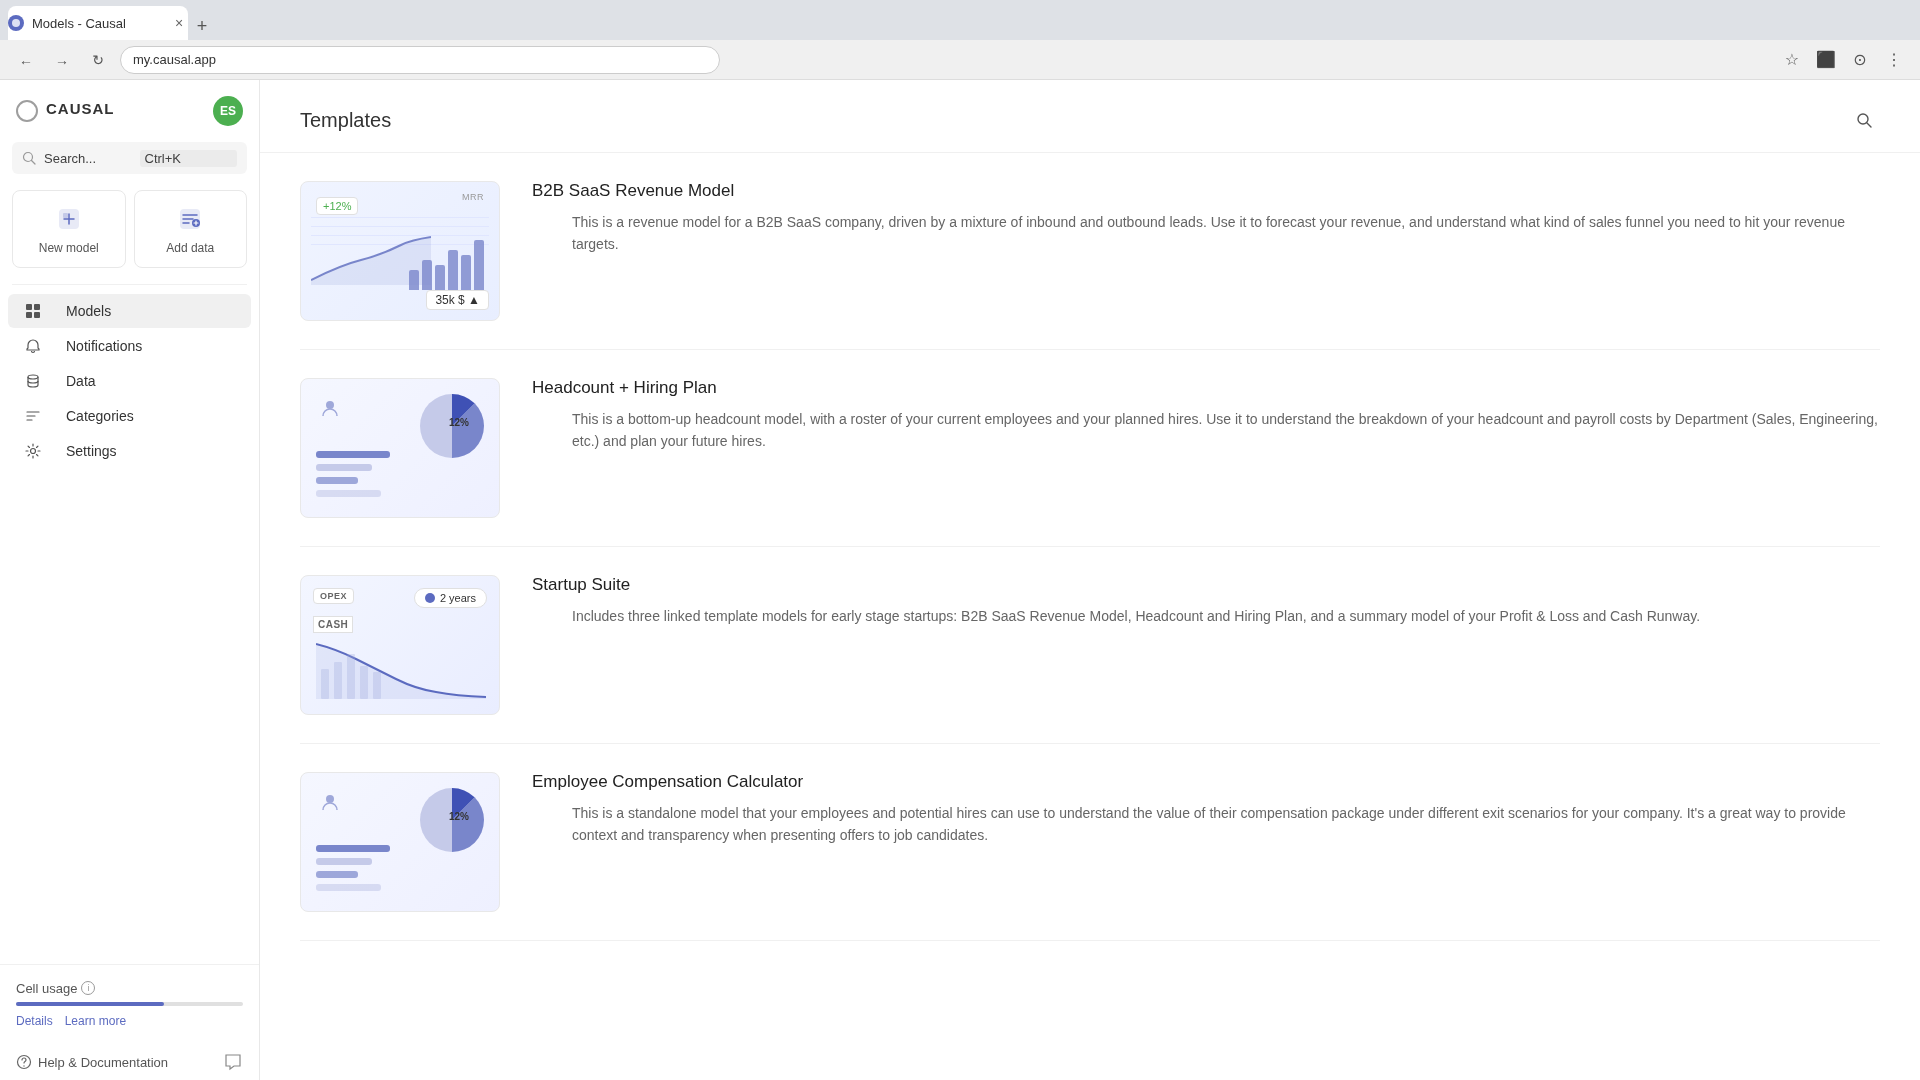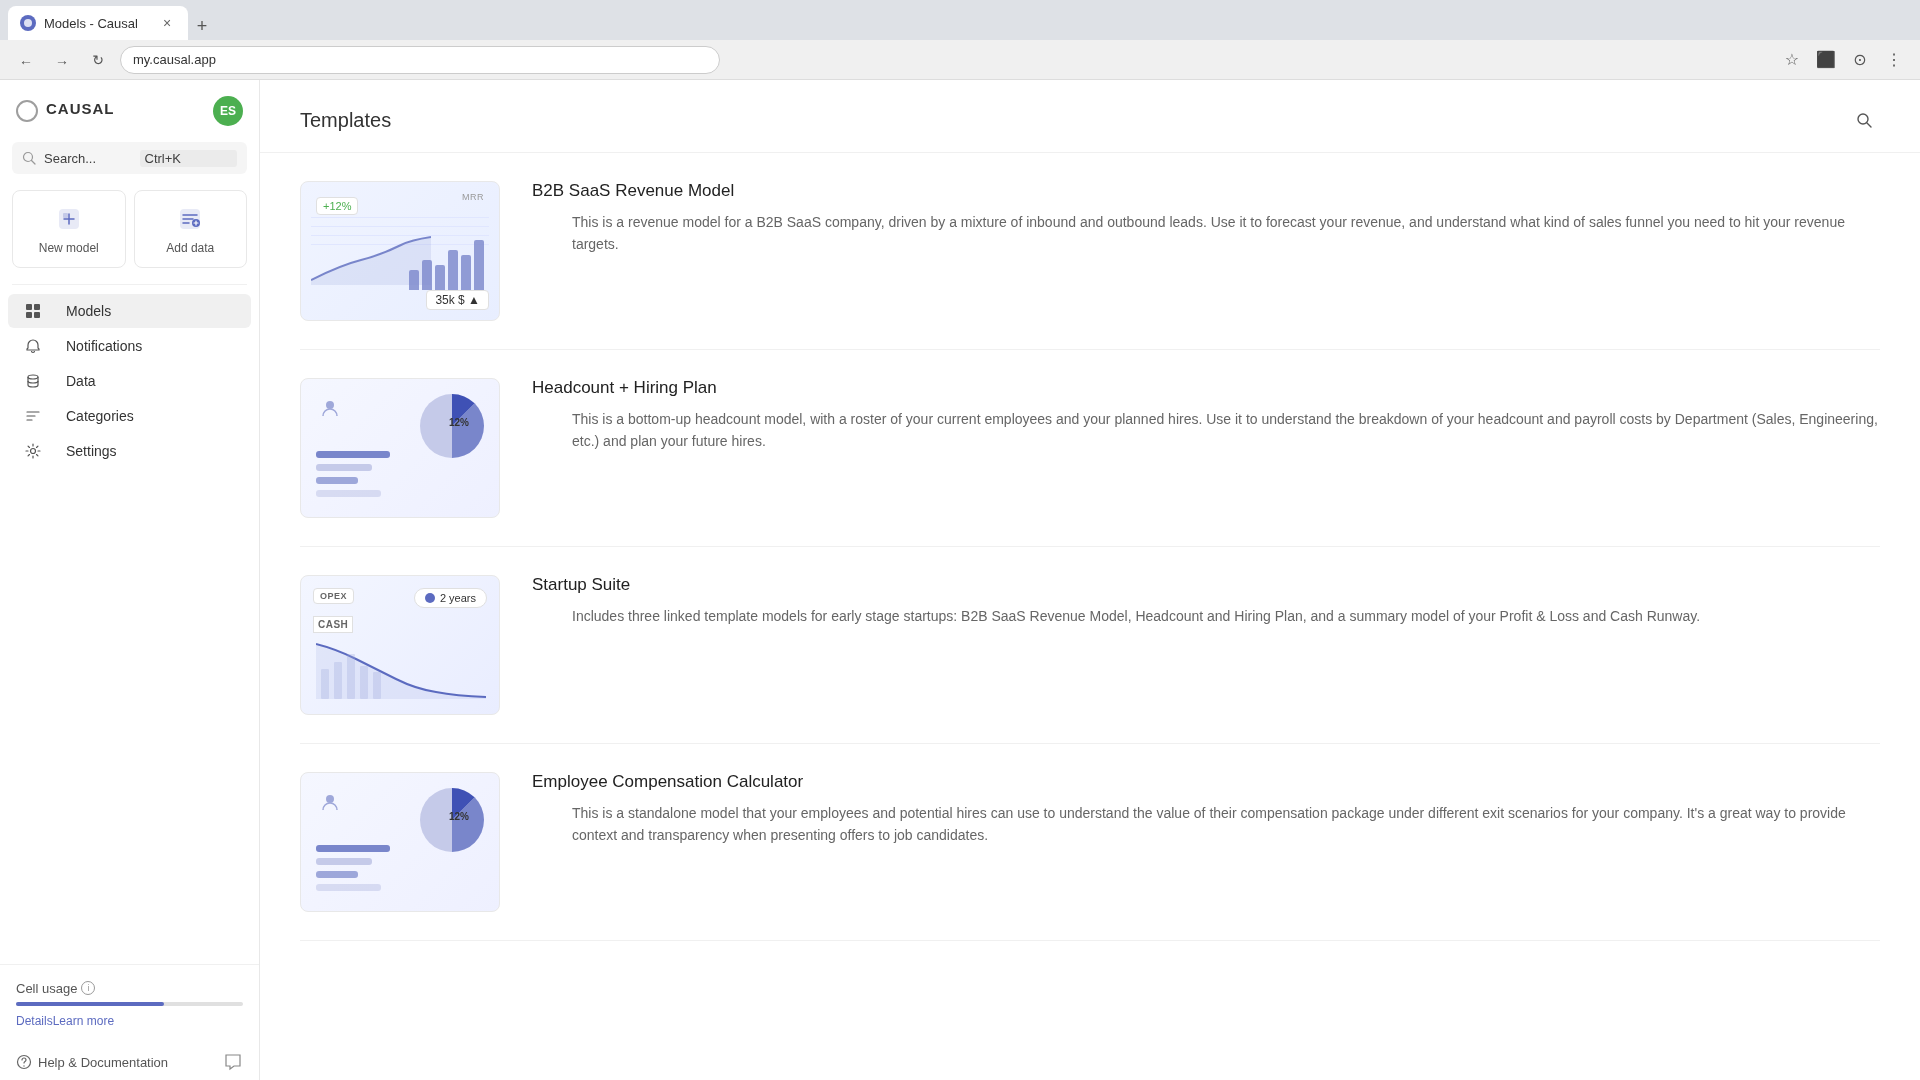--- a/index.html
+++ b/index.html
@@ -1,21 +1,21 @@
 <!DOCTYPE html>
 <html><head>
   <meta charset="utf-8">
   <style>
     * { box-sizing: border-box; margin: 0; padding: 0; }
     body { font-family: -apple-system, BlinkMacSystemFont, 'Segoe UI', sans-serif; background: #f5f5f5; display: flex; flex-direction: column; height: 100vh; overflow: hidden; }
 
     
     .browser-chrome { background: #dee1e6; height: 40px; display: flex; align-items: center; padding: 0 8px; gap: 8px; }
     .browser-tabs { display: flex; align-items: flex-end; height: 100%; }
-    .browser-tab { background: #fff; border-radius: 8px 8px 0 0; padding: 0 12px; height: 34px; display: flex; align-items: center; gap: 8px; font-size: 13px; color: #333; min-width: 180px; }
+    .browser-tab { background: #fff; border-radius: 8px 8px 0 0; padding: 0 0; height: 34px; display: flex; align-items: center; gap: 8px; font-size: 13px; color: #333; min-width: 180px; }
     .tab-favicon { width: 16px; height: 16px; border-radius: 50%; background: #5c6bc0; display: flex; align-items: center; justify-content: center; }
     .tab-close { margin-left: auto; color: #666; cursor: pointer; font-size: 14px; width: 18px; height: 18px; display: flex; align-items: center; justify-content: center; border-radius: 50%; }
     .tab-new { width: 28px; height: 28px; border-radius: 50%; display: flex; align-items: center; justify-content: center; color: #555; font-size: 18px; cursor: pointer; }
 
     .browser-toolbar { background: #f0f0f0; height: 40px; display: flex; align-items: center; padding: 0 12px; gap: 8px; border-bottom: 1px solid #ddd; }
     .nav-btn { width: 28px; height: 28px; border-radius: 50%; display: flex; align-items: center; justify-content: center; cursor: pointer; color: #555; font-size: 14px; }
     .address-bar { flex: 1; max-width: 600px; background: #fff; border: 1px solid #ccc; border-radius: 20px; height: 28px; display: flex; align-items: center; padding: 0 12px; font-size: 13px; color: #333; }
     .toolbar-right { margin-left: auto; display: flex; gap: 6px; }
     .toolbar-icon { width: 28px; height: 28px; border-radius: 50%; display: flex; align-items: center; justify-content: center; cursor: pointer; color: #555; }
 
@@ -44,21 +44,21 @@
     .nav-item { display: flex; align-items: center; gap: 24px; padding: 8px 16px; cursor: pointer; border-radius: 6px; margin: 1px 8px; }
     .nav-item.active { background: #f0f0f0; }
     .nav-item-icon { width: 18px; height: 18px; display: flex; align-items: center; justify-content: center; color: #666; }
     .nav-item-label { font-size: 14px; color: #333; }
 
     .sidebar-bottom { margin-top: auto; padding: 16px; border-top: 1px solid #f0f0f0; }
     .cell-usage-label { font-size: 13px; color: #555; display: flex; align-items: flex-start; gap: 4px; margin-bottom: 6px; }
     .info-icon { width: 14px; height: 14px; border-radius: 50%; border: 1px solid #999; display: flex; align-items: center; justify-content: center; font-size: 9px; color: #999; }
     .usage-bar { height: 4px; background: #e0e0e0; border-radius: 2px; margin-bottom: 8px; }
     .usage-fill { height: 100%; width: 65%; background: #5c6bc0; border-radius: 2px; }
-    .cell-usage-actions { display: flex; }
+    .cell-usage-actions { display: flex; gap: 12px; }
     .cell-action { font-size: 12px; color: #5c6bc0; cursor: pointer; }
 
     .sidebar-footer { padding: 8px 16px; display: flex; align-items: center; justify-content: space-between; }
     .help-link { display: flex; align-items: center; gap: 6px; font-size: 13px; color: #555; cursor: pointer; }
     .chat-icon { width: 20px; height: 20px; display: flex; align-items: center; justify-content: center; color: #888; }
 
     
     .main { flex: 1; overflow-y: auto; background: #fff; }
     .main-header { padding: 24px 40px 16px; display: flex; align-items: center; justify-content: space-between; border-bottom: 1px solid #f0f0f0; }
     .page-title { font-size: 20px; font-weight: 500; color: #333; }

